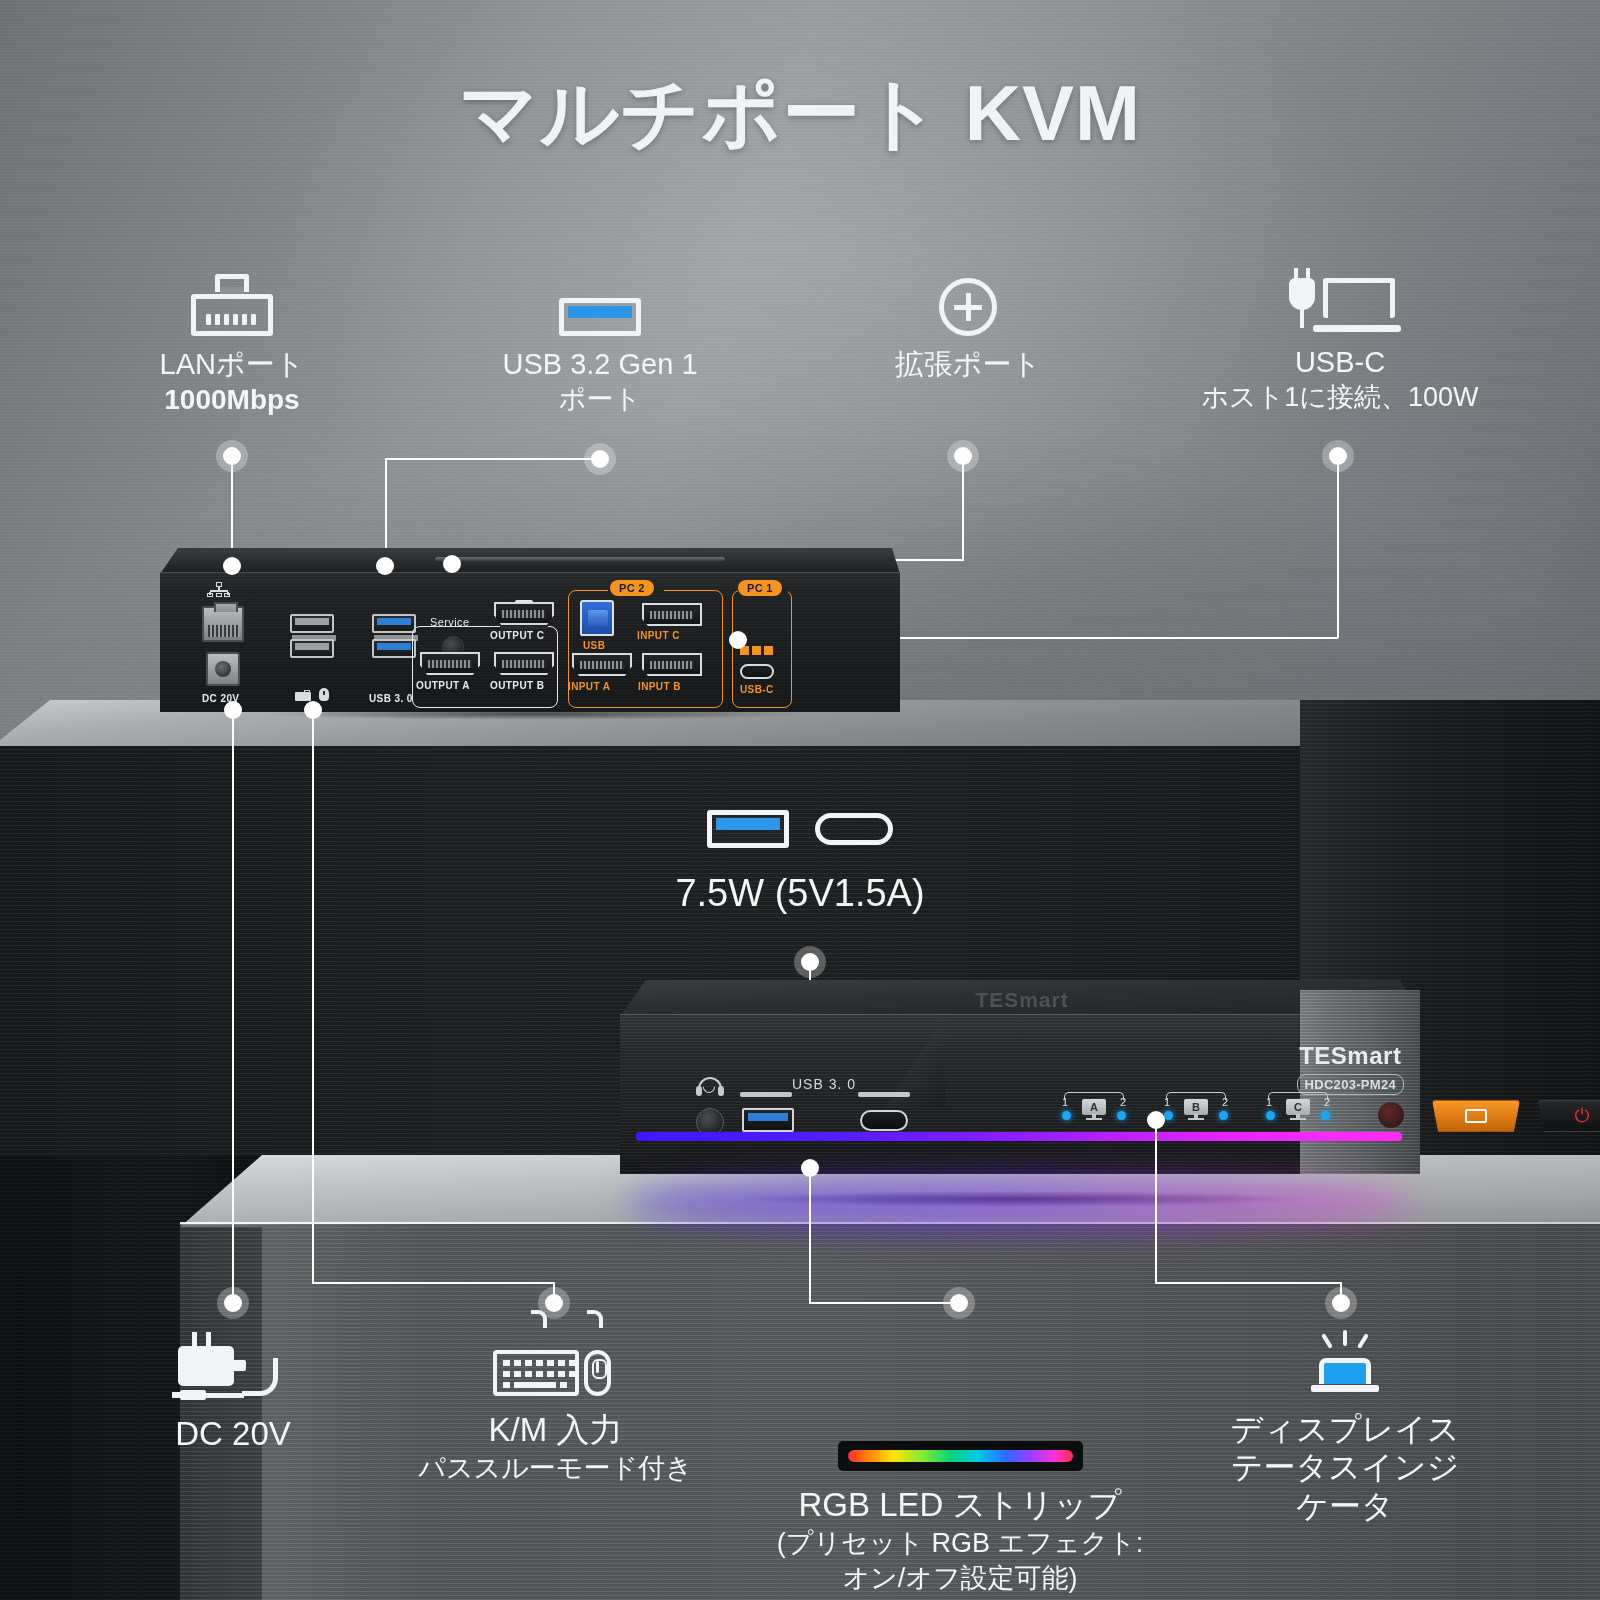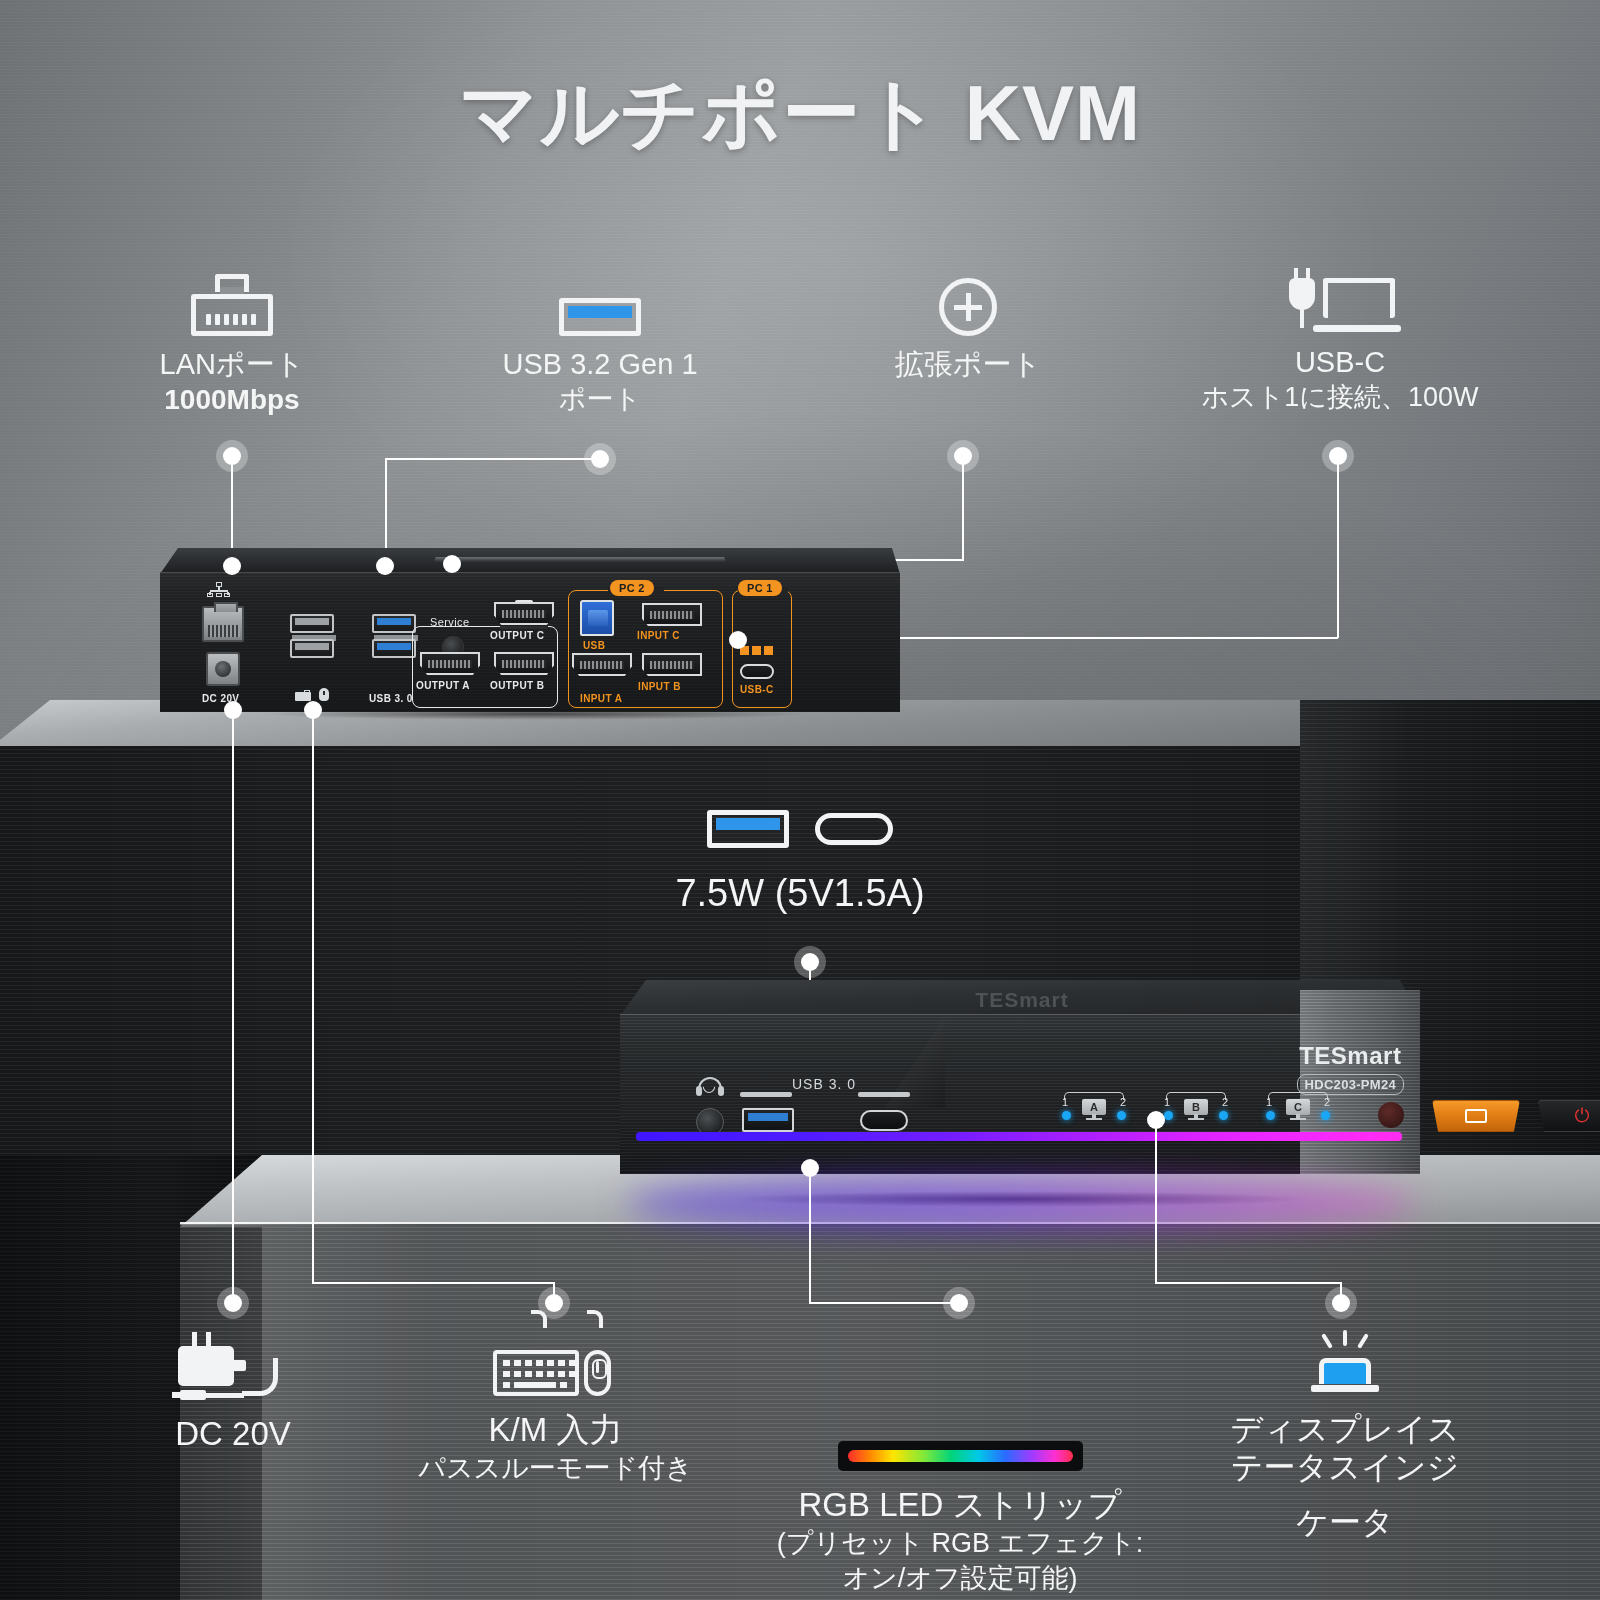--- a/index.html
+++ b/index.html
@@ -572,21 +572,21 @@
     <div class="plabel o" style="left:423px; top:92px;">USB</div>
 
     <div class="dp" style="left:482px; top:55px;">
         <i></i>
       </div>
     <div class="plabel o" style="left:477px; top:82px;">INPUT C</div>
 
     <div class="hdmi" style="left:412px; top:105px;">
         <i></i>
       </div>
-    <div class="plabel o" style="left:408px; top:145px;margin-left:12px;">INPUT A</div>
+    <div class="plabel o" style="left:408px; top:133px;">INPUT A</div>
 
     <div class="dp" style="left:482px; top:105px;">
         <i></i>
       </div>
     <div class="plabel o" style="left:478px; top:133px;">INPUT B</div>
 
     <div class="grp-orange" style="left:572px; top:42px; width:60px; height:118px;"></div>
     <div style="position:absolute;left:578px;top:40px;width:50px;height:4px;background:#212325;"></div>
     <div class="tag-orange" style="left:578px; top:32px;">PC 1</div>
 
@@ -781,16 +781,16 @@
       <div class="ic-beacon">
         <div class="ray" style="left:38px; top:0; transform:rotate(0deg);"></div>
         <div class="ray" style="left:20px; top:3px; transform:rotate(-32deg);"></div>
         <div class="ray" style="left:56px; top:3px; transform:rotate(32deg);"></div>
         <div class="dome"></div>
         <div class="bar"></div>
       </div>
     </div>
     <div class="flab" style="font-size:32px;">ディスプレイス</div>
     <div class="flab" style="font-size:32px; margin-top:0;">テータスインジ</div>
-    <div class="flab" style="font-size:32px; margin-top:16px;">ケータ</div>
+    <div class="flab" style="font-size:32px; margin-top:0;">ケータ</div>
   </div>
 
 </div>
 
 </body></html>

